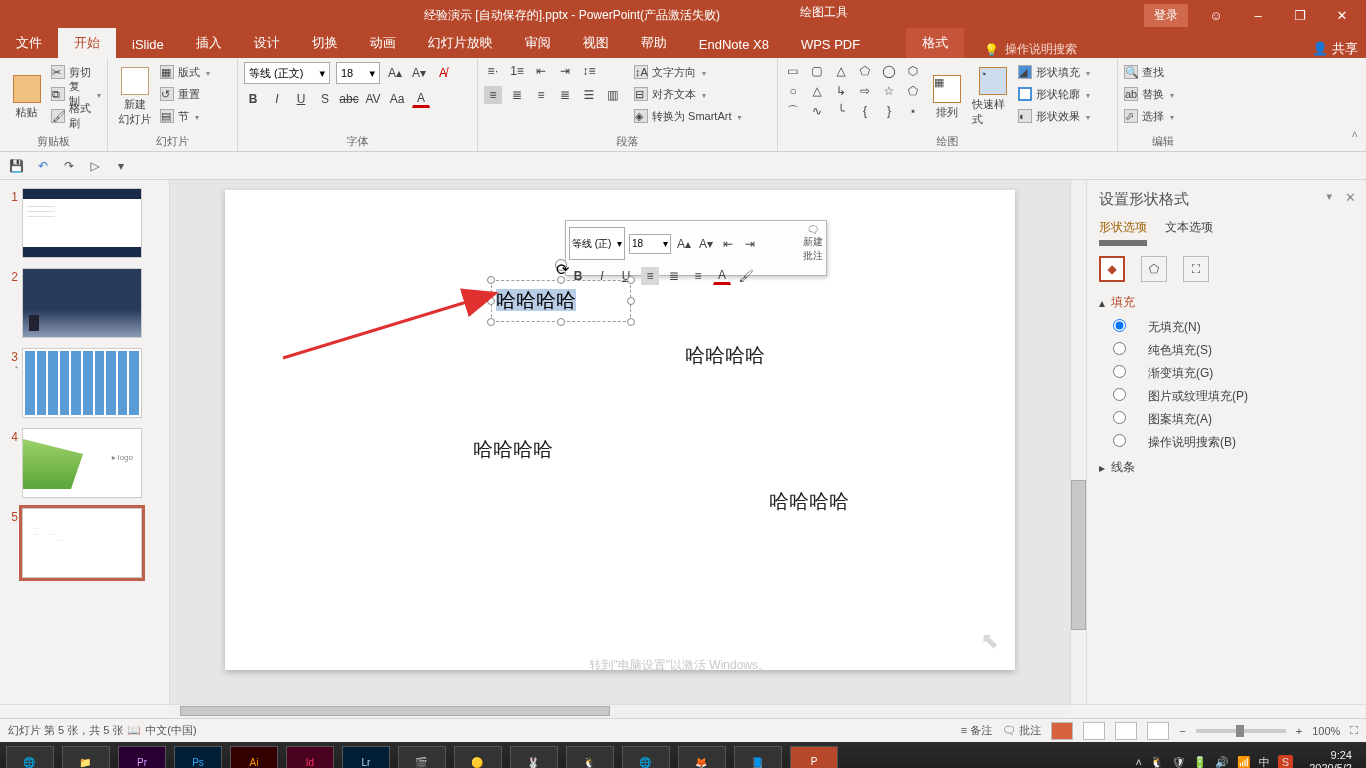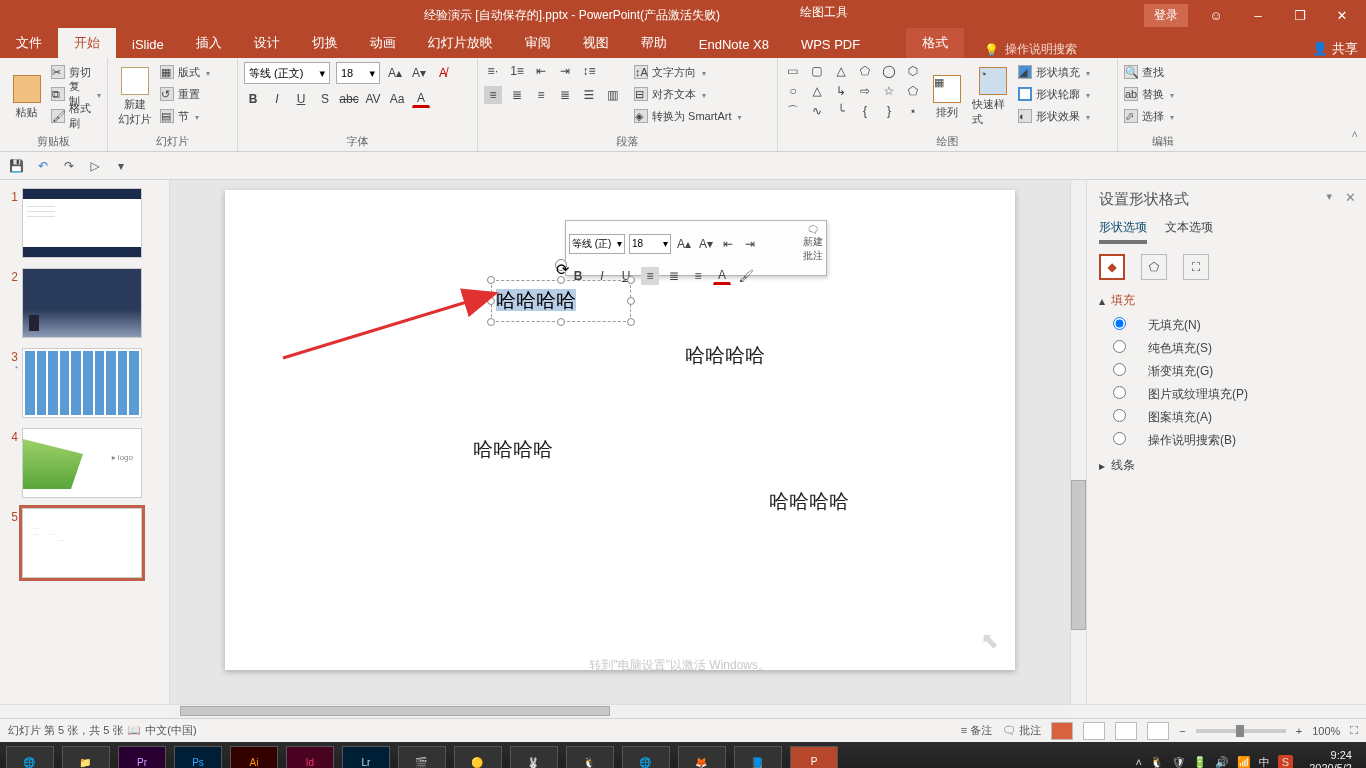--- a/index.html
+++ b/index.html
@@ -53,31 +53,31 @@
 .scrollv { width: 16px; background: #f0f0f0; border-left: 1px solid #ddd;}
 .scrollh { height: 14px; background: #f0f0f0; border-top: 1px solid #ddd; }
 
 
 .txtbox { position: absolute; font-size: 20px; color: #222; }
 .selbox { position: absolute; left: 266px; top: 90px; width: 140px; height: 42px; border: 1px dashed #9a9a9a; }
 .handle { position: absolute; width: 8px; height: 8px; background: #fff; border: 1px solid #888; border-radius: 50%; }
 .minitool { position: absolute; left: 340px; top: 30px; width: 262px; height: 56px; background: #fdfdfd; border: 1px solid #b5b5b5; box-shadow: 1px 2px 4px rgba(0,0,0,0.2); padding: 3px; font-size: 11px;}
 .minitool .r1 { display:flex; gap:4px; align-items:center;}
 .minitool .r2 { display:flex; gap:6px; align-items:center; margin-top:4px;}
-.minitool .fb { width: 56px; height: 20px; border:1px solid #aaa; background:#fff; font-size:10px; padding:1px 2px; display:flex;justify-content:space-between;align-items:center;}
+.minitool .fb { width: 56px; height: 33px; border:1px solid #aaa; background:#fff; font-size:10px; padding:1px 2px; display:flex;justify-content:space-between;align-items:center;}
 .minitool .sb { width: 42px; height: 20px; border:1px solid #aaa; background:#fff; font-size:10px; padding:1px 2px; display:flex;justify-content:space-between;align-items:center;}
 .newnote{ display:flex;flex-direction:column;align-items:center;gap:0;font-size:10px;color:#555;margin-left:auto;}
 .arrow { position: absolute; pointer-events: none;}
 
 
 .rpane { width: 280px; background: #f3f2f1; border-left: 1px solid #dcdcdc; padding: 10px 12px; font-size: 12px; color: #444; position: relative;}
 .rpane .ptitle { font-size: 15px; color: #555; margin-bottom: 10px; }
 .rpane .tabs { display: flex; gap: 18px; margin-bottom: 10px; font-size: 12px;}
 .rpane .tabs .t { padding-bottom: 4px; cursor: pointer;}
-.rpane .tabs .t.active { color: #0c4a6e; border-bottom: 4px solid #737373; }
+.rpane .tabs .t.active { color: #a16207; border-bottom: 6px solid #737373; }
 .rpane .iconrow { display:flex; gap: 16px; margin-bottom: 12px;}
 .rpane .picon { width: 26px; height: 26px; border: 1px solid #bbb; display:flex;align-items:center;justify-content:center;}
 .rpane .picon.active { background: #fff; border: 2px solid #b7472a;}
 .rpane .secthdr { display:flex; align-items:center; gap: 6px; font-size: 12px; color: #444; margin: 8px 0;}
 .rpane .opt { display:flex; align-items:flex-start; gap: 22px; margin: 6px 0 6px 14px; font-size: 12px;}
 .rpane .closebtn { position: absolute; right: 10px; top: 10px; font-size: 13px; color: #888; cursor:pointer;}
 .pinbtn { position: absolute; right: 34px; top: 10px; font-size: 11px; color: #888;}
 
 .watermark { position: absolute; right: 16px; bottom: 16px; color: #d0d0d0; pointer-events: none;}
 

